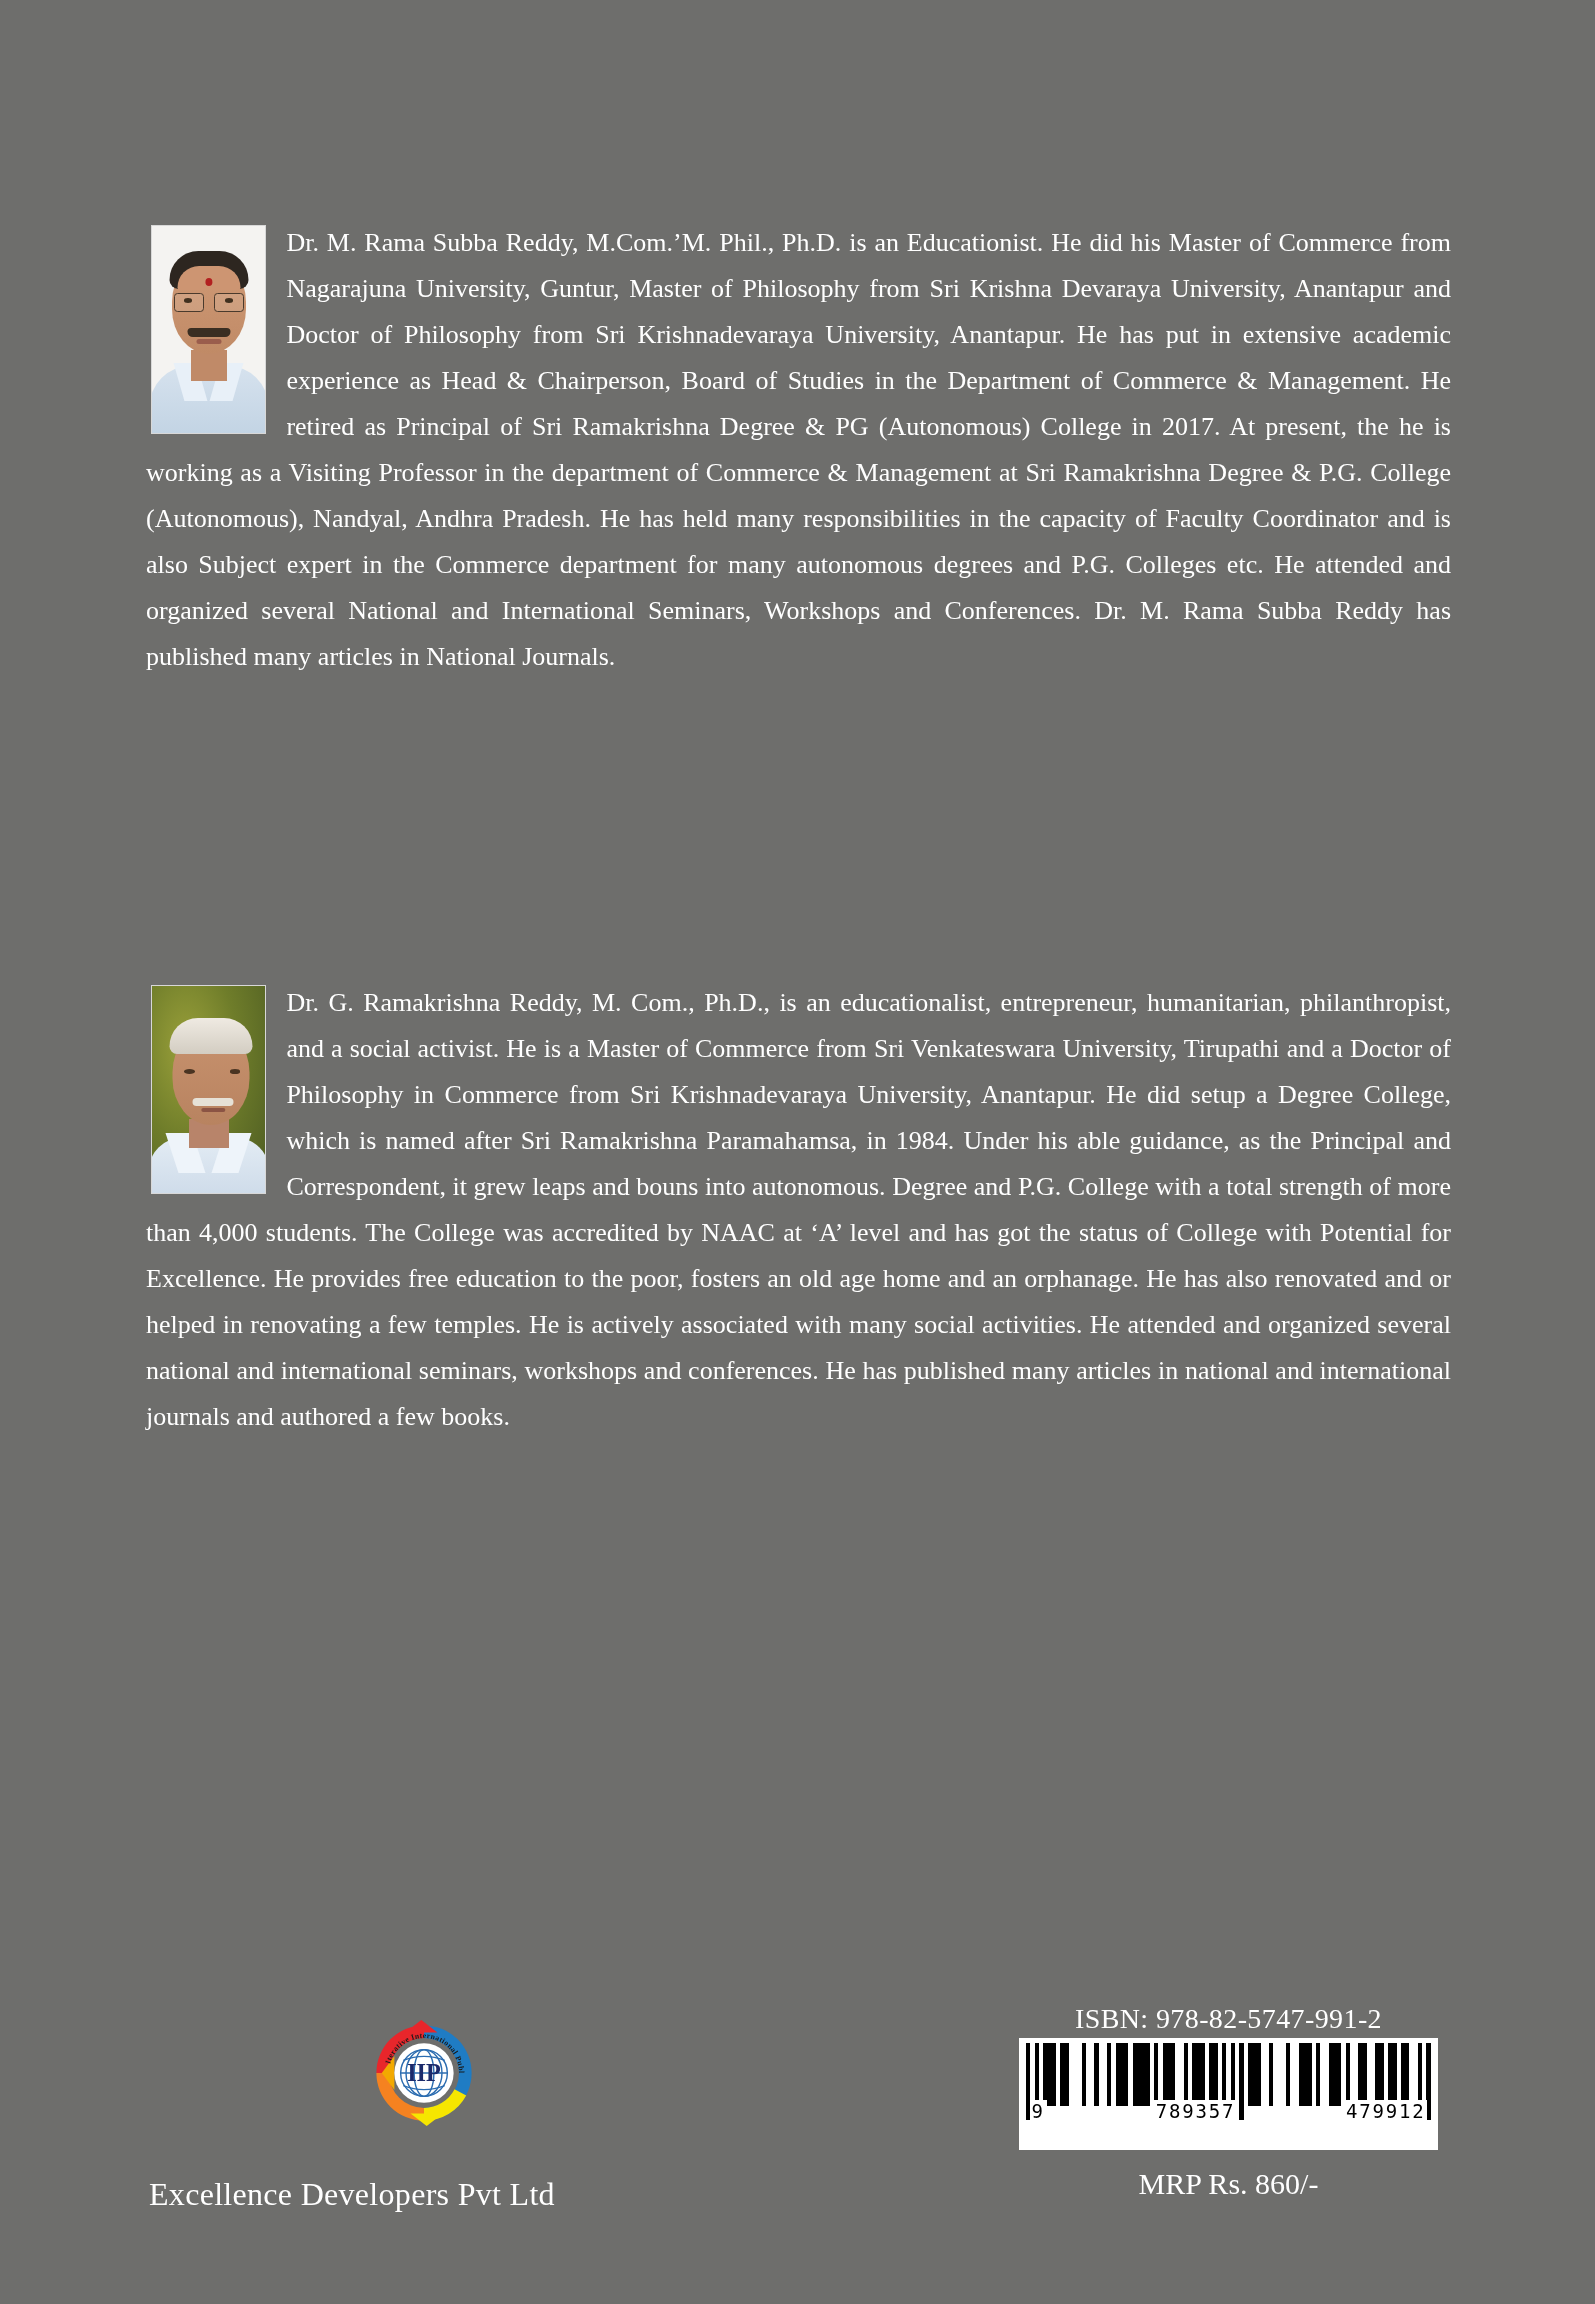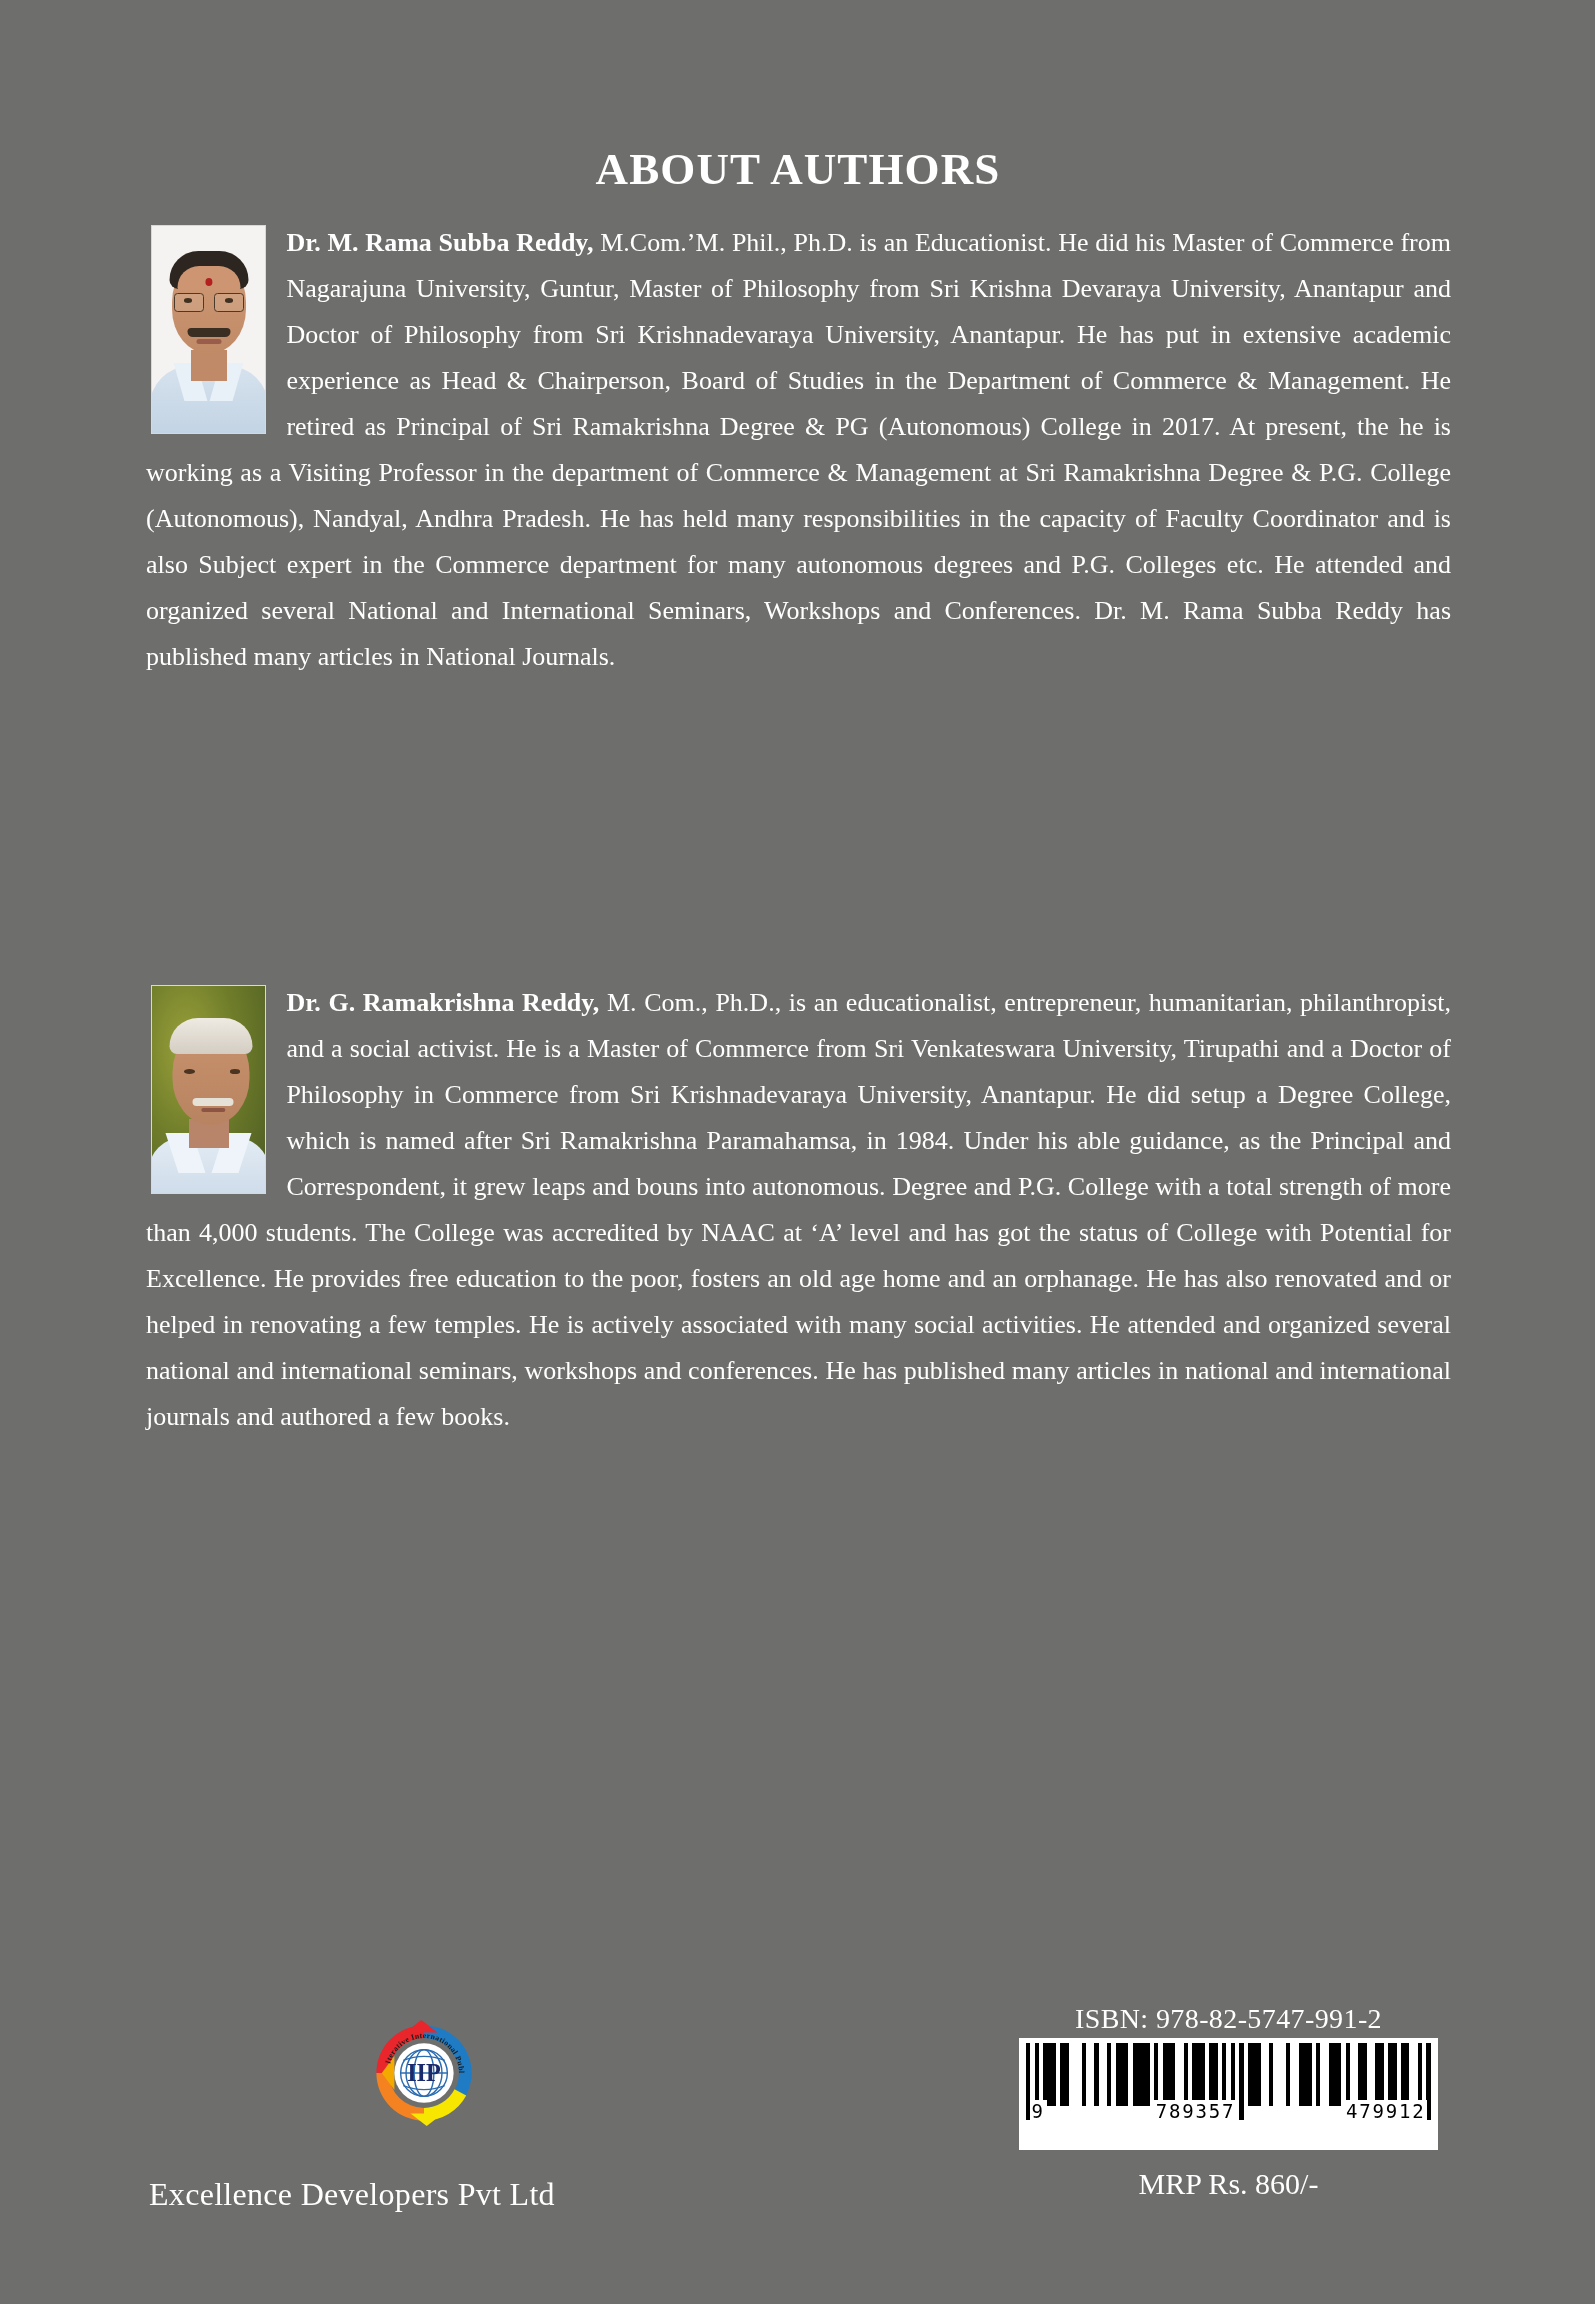--- a/index.html
+++ b/index.html
@@ -42,21 +42,21 @@
     line-height: 46px;
     text-align: justify;
     text-justify: inter-word;
     font-family: "Liberation Serif", "DejaVu Serif", serif;
     hyphens: none;
   }
   .bio-1 { top: 220px; }
   .bio-2 { top: 980px; }
 
   .bio .lead {
-    font-weight: bold;
+    font-weight: normal;
   }
 
   
   .photo {
     float: left;
     width: 115px;
     height: 209px;
     margin: 5.4px 20px 3.6px 5.4px;
     position: relative;
     overflow: hidden;
@@ -254,21 +254,20 @@
     top: 2020px;
     width: 106px;
     height: 106px;
   }
 </style>
 </head>
 <body>
 
 <div class="page">
 
-  <h1 class="title">ABOUT AUTHORS</h1>
 
   <div class="bio bio-1">
     <div class="photo photo-1">
       <div class="p1-shirt"></div>
       <div class="p1-collar-l"></div>
       <div class="p1-collar-r"></div>
       <div class="p1-neck"></div>
       <div class="p1-face"></div>
       <div class="p1-hair"></div>
       <div class="p1-forehead"></div>

